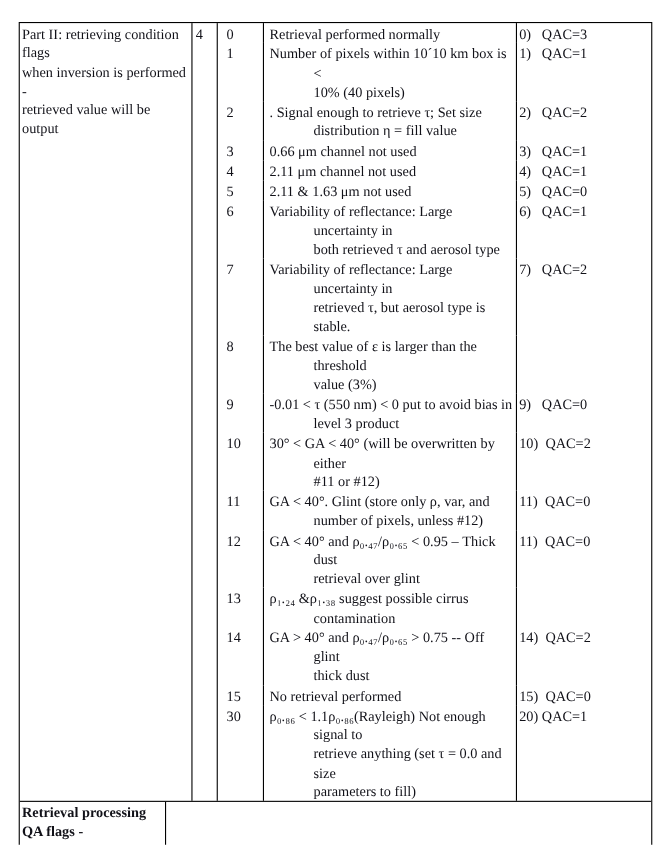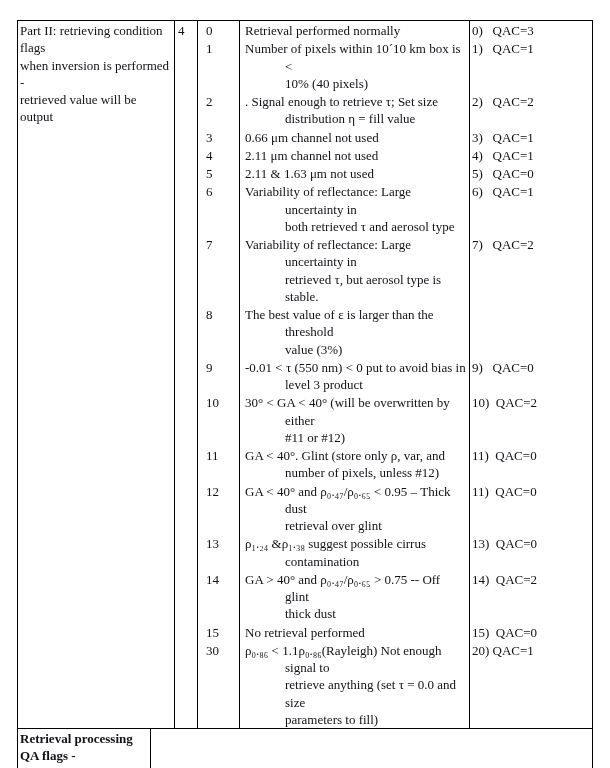--- a/index.html
+++ b/index.html
@@ -129,21 +129,20 @@
             <div class="cell br t-v">12</div>
             <div class="cell br t-d">GA &lt; 40° and ρ₀.₄₇/ρ₀.₆₅ &lt; 0.95 – Thick dust
 retrieval over glint</div>
             <div class="cell t-q">11)  QAC=0</div>
           </div>
 
           <div class="entry">
             <div class="cell br t-v">13</div>
             <div class="cell br t-d">ρ₁.₂₄ &amp;ρ₁.₃₈  suggest possible cirrus
 contamination</div>
-            <div class="cell t-q">13)  QAC=0</div>
           </div>
 
           <div class="entry">
             <div class="cell br t-v">14</div>
             <div class="cell br t-d">GA &gt; 40° and ρ₀.₄₇/ρ₀.₆₅ &gt; 0.75 -- Off glint
 thick dust</div>
             <div class="cell t-q">14)  QAC=2</div>
           </div>
 
           <div class="entry">

